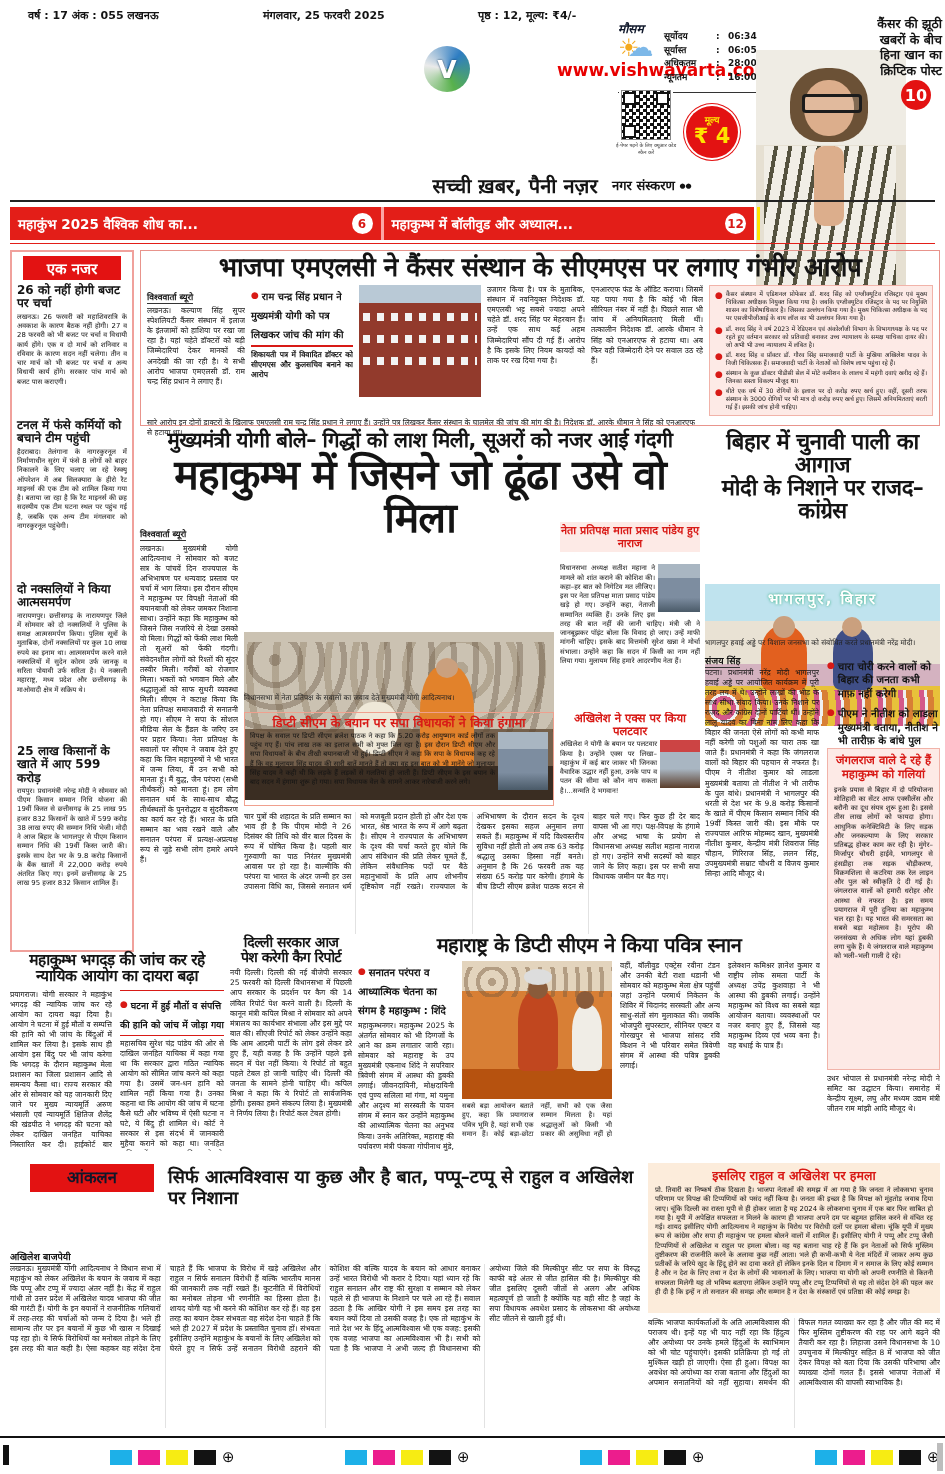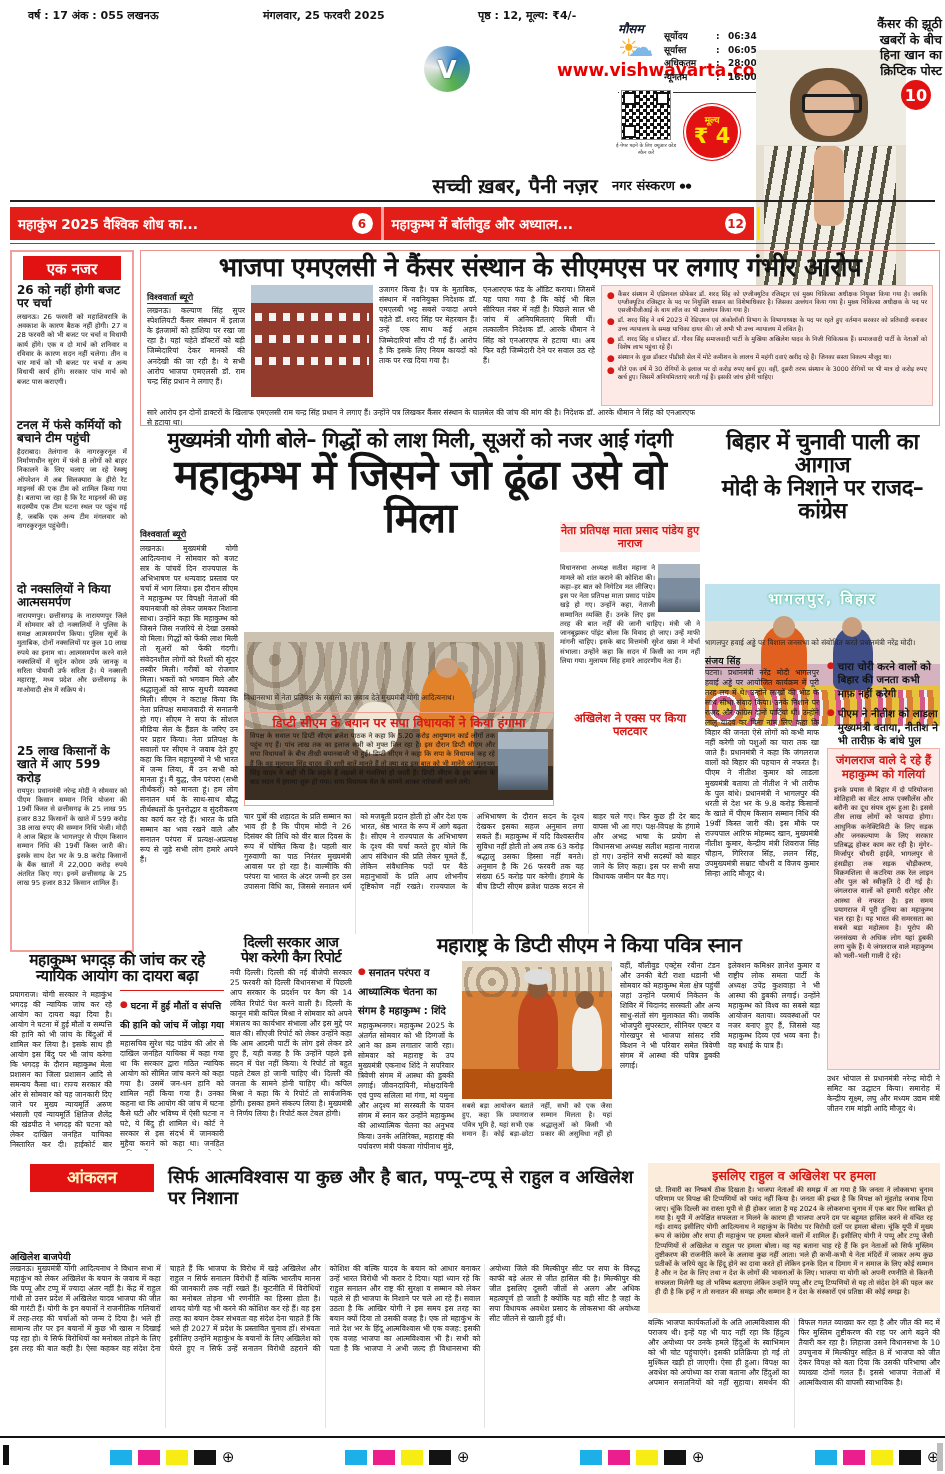--- a/index.html
+++ b/index.html
@@ -135,20 +135,24 @@
     </div>
   </div>
 
   <div class="abs" style="top:250px;left:140px;width:800px;height:176px;border:1.5px solid #e8948c;box-sizing:border-box;padding:3px 6px">
     <div class="hl ctr" style="font-size:26px">भाजपा एमएलसी ने कैंसर संस्थान के सीएमएस पर लगाए गंभीर आरोप</div>
     <div style="display:flex;gap:6px;margin-top:4px">
       <div style="width:98px;flex:0 0 auto">
         <div class="b" style="font-size:8.6px;border-bottom:1px solid #333;display:inline-block;margin-bottom:2px">विश्ववार्ता ब्यूरो</div>
         <div class="body7" style="height:100px">लखनऊ। कल्याण सिंह सुपर स्पेशलियटी कैंसर संस्थान में इलाज के इंतजामों को हाशिया पर रखा जा रहा है। यहां चहेते डॉक्टरों को बड़ी जिम्मेदारियां देकर मानकों की अनदेखी की जा रही है। ये सभी आरोप भाजपा एमएलसी डॉ. राम चन्द्र सिंह प्रधान ने लगाए हैं।</div>
       </div>
+      <div style="width:102px;flex:0 0 auto">
+        <div class="rule-red" style="padding-bottom:3px;margin-bottom:3px"><span class="dot">●</span><span class="b" style="font-size:9.8px;line-height:1.25">राम चन्द्र सिंह प्रधान ने मुख्यमंत्री योगी को पत्र लिखकर जांच की मांग की</span></div>
+        <div class="b body7" style="height:62px">शिकायती पत्र में विवादित डॉक्टर को सीएमएस और कुलसचिव बनाने का आरोप</div>
+      </div>
       <div class="photo" style="width:122px;height:112px;flex:0 0 auto;background:linear-gradient(180deg,#b9c9d6 0 16%,#923a2c 16%),repeating-linear-gradient(0deg,transparent 0 20px,rgba(255,255,255,.0) 20px)">
         <div class="abs" style="top:28px;left:4px;right:4px;height:8px;background:repeating-linear-gradient(90deg,#f3f3f3 0 7px,transparent 7px 14px)"></div>
         <div class="abs" style="top:50px;left:4px;right:4px;height:8px;background:repeating-linear-gradient(90deg,#f3f3f3 0 7px,transparent 7px 14px)"></div>
         <div class="abs" style="top:72px;left:4px;right:4px;height:8px;background:repeating-linear-gradient(90deg,#f3f3f3 0 7px,transparent 7px 14px)"></div>
       </div>
       <div style="width:98px;flex:0 0 auto">
           <div class="body7" style="height:112px">उजागर किया है। पत्र के मुताबिक, संस्थान में नवनियुक्त निदेशक डॉ. एमएलबी भट्ट सबसे ज्यादा अपने चहेते डॉ. शरद सिंह पर मेहरबान हैं। उन्हें एक साथ कई अहम जिम्मेदारियां सौंप दी गई हैं। आरोप है कि इसके लिए नियम कायदों को ताक पर रख दिया गया है।</div>
         </div>
       <div style="width:112px;flex:0 0 auto">
           <div class="body7" style="height:112px">एनआरएफ फंड के ऑडिट कराया। जिसमें यह पाया गया है कि कोई भी बिल सीरियल नंबर में नहीं है। पिछले साल भी जांच में अनियमितताएं मिली थीं। तत्कालीन निदेशक डॉ. आरके धीमान ने सिंह को एनआरएफ से हटाया था। अब फिर वही जिम्मेदारी देने पर सवाल उठ रहे हैं।</div>
@@ -208,20 +212,24 @@
     <div class="abs" style="top:282px;left:104px;width:310px;height:94px;border:1.5px solid #f0a08e;box-sizing:border-box;padding:3px 5px;overflow:hidden">
       <div class="b red ctr" style="font-size:12.5px;line-height:1.1;margin-bottom:2px">डिप्टी सीएम के बयान पर सपा विधायकों ने किया हंगामा</div>
       <div class="body68" style="height:66px">
         <span class="mini-photo" style="width:50px;height:58px"></span>
         <span>विपक्ष के सवाल पर डिप्टी सीएम ब्रजेश पाठक ने कहा कि 5.20 करोड़ आयुष्मान कार्ड लोगों तक पहुंच गए हैं। पांच लाख तक का इलाज सभी को मुफ्त मिल रहा है। इस दौरान डिप्टी सीएम और सपा विधायकों के बीच तीखी बयानबाजी भी हुई। डिप्टी सीएम ने कहा कि सपा के विधायक कह रहे हैं कि वह मुलायम सिंह यादव की सारी बातें मानते हैं तो क्या वह इस बात को भी मानेंगे जो मुलायम सिंह यादव ने कही थी कि लड़के हैं लड़कों से गलतियां हो जाती हैं। डिप्टी सीएम के इस बयान के बाद सदन में हंगामा शुरू हो गया। सपा विधायक वेल के सामने आकर नारेबाजी करने लगे।</span>
       </div>
     </div>
 
     <div class="abs" style="top:282px;left:420px;width:140px;height:94px;overflow:hidden">
       <div class="b red ctr" style="font-size:11.5px;line-height:1.15;margin-bottom:2px">अखिलेश ने एक्स पर किया पलटवार</div>
+      <div class="body68" style="height:70px">
+        <span class="mini-photo" style="width:40px;height:48px;background:linear-gradient(180deg,#c44 0 24%,#a9b6c2 24% 60%,#5a3d2a)"></span>
+        <span>अखिलेश ने योगी के बयान पर पलटवार किया है। उन्होंने एक्स पर लिखा– महाकुंभ में कई बार जाकर भी जिनका वैचारिक उद्धार नहीं हुआ, उनके पाप व पतन की सीमा को कौन नाप सकता है।...सन्मति दे भगवान!</span>
+      </div>
     </div>
 
     <div class="abs cols4 body7" style="top:382px;left:104px;width:456px;height:122px">चार पुत्रों की शहादत के प्रति सम्मान का भाव ही है कि पीएम मोदी ने 26 दिसंबर की तिथि को वीर बाल दिवस के रूप में घोषित किया है। पहली बार गुरुवाणी का पाठ निरंतर मुख्यमंत्री आवास पर हो रहा है। वाल्मीकि की परंपरा या भारत के अंदर जन्मी हर उस उपासना विधि का, जिससे सनातन धर्म को मजबूती प्रदान होती हो और देश एक भारत, श्रेष्ठ भारत के रूप में आगे बढ़ता है। सीएम ने राज्यपाल के अभिभाषण के दृश्य की चर्चा करते हुए बोले कि आप संविधान की प्रति लेकर घूमते हैं, लेकिन संवैधानिक पदों पर बैठे महानुभावों के प्रति आप शोभनीय दृष्टिकोण नहीं रखते। राज्यपाल के अभिभाषण के दौरान सदन के दृश्य देखकर इसका सहज अनुमान लगा सकते हैं। महाकुम्भ में यदि विश्वस्तरीय सुविधा नहीं होती तो अब तक 63 करोड़ श्रद्धालु उसका हिस्सा नहीं बनते। अनुमान है कि 26 फरवरी तक यह संख्या 65 करोड़ पार करेगी। हंगामे के बीच डिप्टी सीएम ब्रजेश पाठक सदन से बाहर चले गए। फिर कुछ ही देर बाद वापस भी आ गए। पक्ष-विपक्ष के हंगामे और अभद्र भाषा के प्रयोग से विधानसभा अध्यक्ष सतीश महाना नाराज हो गए। उन्होंने सभी सदस्यों को बाहर जाने के लिए कहा। इस पर सभी सपा विधायक जमीन पर बैठ गए।</div>
   </div>
 
   <div class="abs" style="top:430px;left:705px;width:235px;height:505px">
     <div class="hl ctr" style="font-size:22px">
       <div>बिहार में चुनावी पाली का आगाज</div>
         <div>मोदी के निशाने पर राजद–कांग्रेस</div>
     </div>
@@ -297,21 +305,21 @@
           <div class="abs" style="top:44px;left:110px;width:30px;height:66px;background:#f0ede6;border-radius:40% 40% 6px 6px"></div>
           <div class="abs" style="top:30px;left:114px;width:18px;height:18px;background:#8a5b3a;border-radius:50%"></div>
         </div>
         <div class="body68" style="height:40px;margin-top:3px;column-count:2;column-gap:7px">सबसे बड़ा आयोजन बताते हुए, कहा कि प्रयागराज पवित्र भूमि है, यहां सभी एक समान हैं। कोई बड़ा-छोटा नहीं, सभी को एक जैसा सम्मान मिलता है। यहां श्रद्धालुओं को किसी भी प्रकार की असुविधा नहीं हो रही है। मुख्यमंत्री योगी आदित्यनाथ स्वयं</div>
       </div>
       <div class="body7" style="width:100px;height:184px;flex:0 0 auto">वहीं, बॉलीवुड एक्ट्रेस रवीना टंडन और उनकी बेटी राशा थडानी भी सोमवार को महाकुम्भ मेला क्षेत्र पहुंचीं जहां उन्होंने परमार्थ निकेतन के शिविर में चिदानंद सरस्वती और अन्य साधु-संतों संग मुलाकात की। जबकि भोजपुरी सुपरस्टार, सीनियर एक्टर व गोरखपुर से भाजपा सांसद रवि किशन ने भी परिवार समेत त्रिवेणी संगम में आस्था की पवित्र डुबकी लगाई।</div>
       <div class="body7" style="flex:1;height:184px">इलेक्शन कमिश्नर ज्ञानेश कुमार व राष्ट्रीय लोक समता पार्टी के अध्यक्ष उपेंद्र कुशवाहा ने भी आस्था की डुबकी लगाई। उन्होंने महाकुम्भ को विश्व का सबसे बड़ा आयोजन बताया। व्यवस्थाओं पर नजर बनाए हुए हैं, जिससे यह महाकुम्भ दिव्य एवं भव्य बना है। वह बधाई के पात्र हैं।</div>
     </div>
   </div>
 
-  <div class="abs ctr" style="top:1164px;left:30px;width:124px;height:28px;background:#e31212;color:#fef9c3;font-weight:700;font-size:16.5px;line-height:28px">आंकलन</div>
+  <div class="abs ctr" style="top:1164px;left:30px;width:124px;height:28px;background:#e31212;color:#0f172a;font-weight:700;font-size:16.5px;line-height:28px">आंकलन</div>
   <div class="abs b" style="top:1167px;left:168px;width:470px;font-size:18px;line-height:1.15">सिर्फ आत्मविश्वास या कुछ और है बात, पप्पू–टप्पू से  राहुल व अखिलेश पर निशाना</div>
 
   <div class="abs" style="top:1163px;left:648px;width:292px;height:150px;background:#fcecdb;padding:4px 7px;box-sizing:border-box;overflow:hidden">
     <div class="b red ctr" style="font-size:12.5px;margin-bottom:2px">इसलिए राहुल व अखिलेश पर हमला</div>
     <div class="body68" style="height:118px">प्रो. तिवारी का निष्कर्ष ठीक दिखता है। भाजपा नेताओं की समझ में आ गया है कि जनता ने लोकसभा चुनाव परिणाम पर विपक्ष की टिप्पणियों को पसंद नहीं किया है। जनता की इच्छा है कि विपक्ष को मुंहतोड़ जवाब दिया जाए। चूंकि दिल्ली का रास्ता यूपी से ही होकर जाता है यह 2024 के लोकसभा चुनाव में एक बार फिर साबित हो गया है। यूपी में अपेक्षित सफलता न मिलने के कारण ही भाजपा अपने दम पर बहुमत हासिल करने से वंचित रह गई। शायद इसीलिए योगी आदित्यनाथ ने महाकुंभ के विरोध पर विरोधी दलों पर हमला बोला। चूंकि यूपी में मुख्य रूप से कांग्रेस और सपा ही महाकुंभ पर हमला बोलने वालों में शामिल हैं। इसीलिए योगी ने पप्पू और टप्पू जैसी टिप्पणियों से अखिलेश व राहुल पर हमला बोला। वह यह बताना चाह रहे हैं कि इन नेताओं को सिर्फ मुस्लिम तुष्टीकरण की राजनीति करने के अलावा कुछ नहीं आता। भले ही कभी-कभी ये नेता मंदिरों में जाकर अन्य कुछ प्रतीकों के जरिये खुद के हिंदू होने का दावा करते हों लेकिन इनके दिल व दिमाग में न समाज के लिए कोई सम्मान है और न देश के लिए तथा न देश के लोगों की भावनाओं के लिए। भाजपा या योगी को अपनी रणनीति से कितनी सफलता मिलेगी यह तो भविष्य बताएगा लेकिन उन्होंने पप्पू और टप्पू टिप्पणियों से यह तो संदेश देने की पहल कर ही दी है कि इन्हें न तो सनातन की समझ और सम्मान है न देश के संस्कारों एवं प्रतिष्ठा की कोई समझ है।</div>
   </div>
 
   <div class="abs b" style="top:1250px;left:10px;font-size:9.3px;border-bottom:1px solid #333">अखिलेश बाजपेयी</div>
   <div class="abs cols4 body7" style="top:1264px;left:10px;width:630px;height:164px">लखनऊ। मुख्यमंत्री योगी आदित्यनाथ ने विधान सभा में महाकुंभ को लेकर अखिलेश के बयान के जवाब में कहा कि पप्पू और टप्पू में ज्यादा अंतर नहीं है। केंद्र में राहुल गांधी तो उत्तर प्रदेश में अखिलेश यादव भाजपा की जीत की गारंटी हैं। योगी के इन बयानों ने राजनीतिक गलियारों में तरह-तरह की चर्चाओं को जन्म दे दिया है। भले ही सामान्य तौर पर इन बयानों में कुछ भी खास न दिखाई पड़ रहा हो। ये सिर्फ विरोधियों का मनोबल तोड़ने के लिए इस तरह की बात कही है। ऐसा कहकर वह संदेश देना चाहते हैं कि भाजपा के विरोध में खड़े अखिलेश और राहुल न सिर्फ सनातन विरोधी हैं बल्कि भारतीय मानस की जानकारी तक नहीं रखते हैं। कूटनीति में विरोधियों का मनोबल तोड़ना भी रणनीति का हिस्सा होता है। शायद योगी यह भी करने की कोशिश कर रहे हैं। वह इस तरह का बयान देकर संभवतः वह संदेश देना चाहते हैं कि भले ही 2027 में प्रदेश के प्रस्तावित चुनाव हों। संभवतः इसीलिए उन्होंने महाकुंभ के बयानों के लिए अखिलेश को घेरते हुए न सिर्फ उन्हें सनातन विरोधी ठहराने की कोशिश की बल्कि यादव के बयान को आधार बनाकर उन्हें भारत विरोधी भी करार दे दिया। यहां ध्यान रहे कि राहुल सनातन और राष्ट्र की सुरक्षा व सम्मान को लेकर पहले से ही भाजपा के निशाने पर चले आ रहे हैं। सवाल उठता है कि आखिर योगी ने इस समय इस तरह का बयान क्यों दिया तो उसकी वजह है। एक तो महाकुंभ के नाते देश भर के हिंदू आत्मविश्वास भी एक वजह: इसकी एक वजह भाजपा का आत्मविश्वास भी है। सभी को पता है कि भाजपा ने अभी जल्द ही विधानसभा की अयोध्या जिले की मिल्कीपुर सीट पर सपा के विरुद्ध काफी बड़े अंतर से जीत हासिल की है। मिल्कीपुर की जीत इसलिए दूसरी जीतों से अलग और अधिक महत्वपूर्ण हो जाती है क्योंकि यह वही सीट है जहां के सपा विधायक अवधेश प्रसाद के लोकसभा की अयोध्या सीट जीतने से खाली हुई थी।</div>
   <div class="abs cols2 body7" style="top:1318px;left:648px;width:292px;height:110px">बल्कि भाजपा कार्यकर्ताओं के अति आत्मविश्वास की पराजय थी। इन्हें यह भी याद नहीं रहा कि हिंदुत्व और अयोध्या पर उनके हमले हिंदुओं के स्वाभिमान को भी चोट पहुंचाएंगे। इसकी प्रतिक्रिया हो गई तो मुश्किल खड़ी हो जाएगी। ऐसा ही हुआ। विपक्ष का अवधेश को अयोध्या का राजा बताना और हिंदुओं का अपमान सनातनियों को नहीं सुहाया। समर्थन की विफल गलत व्याख्या कर रहा है और जीत की मद में फिर मुस्लिम तुष्टीकरण की राह पर आगे बढ़ने की तैयारी कर रहा है। लिहाजा उसने विधानसभा के 10 उपचुनाव में मिल्कीपुर सहित 8 में भाजपा को जीत देकर विपक्ष को बता दिया कि उसकी परिभाषा और व्याख्या दोनों गलत हैं। इससे भाजपा नेताओं में आत्मविश्वास की वापसी स्वाभाविक है।</div>

